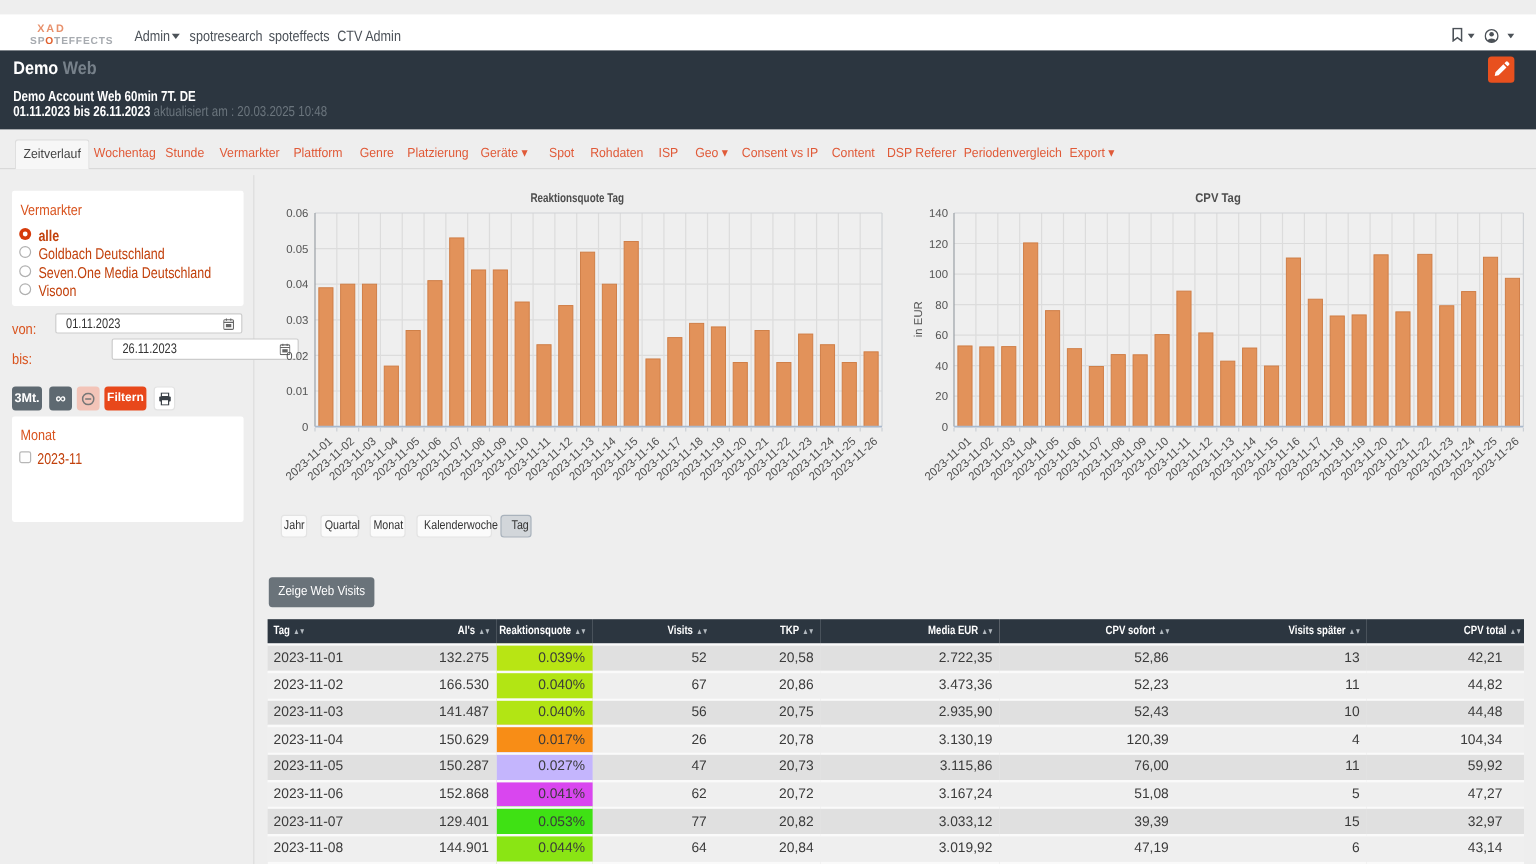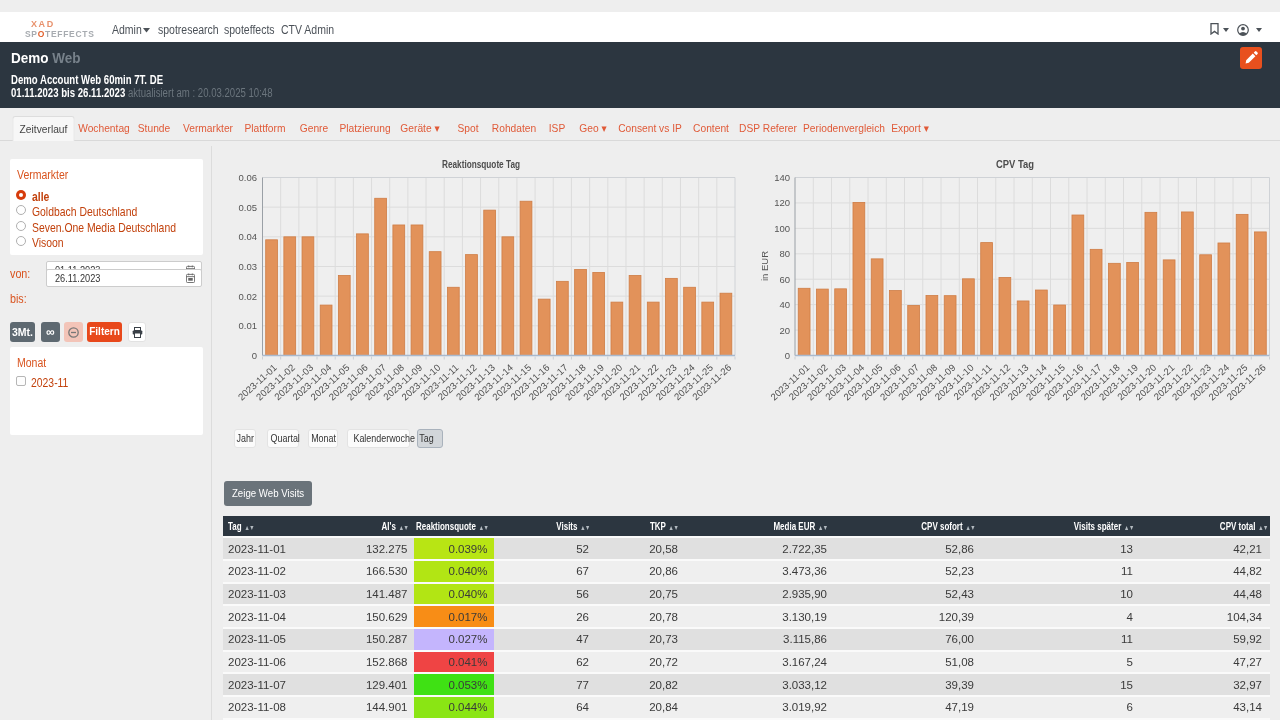--- a/index.html
+++ b/index.html
@@ -55,41 +55,41 @@
 .sbtn { position:absolute; top:322px; height:20px; border-radius:3px; color:#fff;
   font-size:10.5px; font-weight:bold; text-align:center; line-height:20px; }
 .chk { position:absolute; left:5.5px; top:29.5px; width:10px; height:10px;
   border:1.5px solid #b6b6b6; border-radius:2px; background:#fdfdfd; }
 #vline { position:absolute; left:211px; top:146px; width:1px; height:574px; background:#dcdcdc; }
 
 #chartsvg { position:absolute; left:223px; top:155px; }
 
 .pbtn { position:absolute; top:429px; height:18.6px; background:#fbfbfb;
   border:1px solid #e3e3e3; border-radius:3px; font-size:10.5px; color:#333;
-  text-align:left; line-height:17px; }
+  text-align:right; line-height:17px; }
 .pbtn.sel { background:#d2d6da; border-color:#a9b2bc; }
 .pbtn span { display:inline-block; transform:scaleX(.85); transform-origin:center center; }
 #zeige { position:absolute; left:223.5px; top:481px; width:88.5px; height:24.5px;
   background:#6a737a; border-radius:3px; color:#fff; font-size:11px;
   text-align:center; line-height:24.5px; }
 #zeige span { display:inline-block; transform:scaleX(.88); transform-origin:center center; }
 
 #tbl { position:absolute; left:223px; top:516px; width:1047px; border-collapse:separate;
   border-spacing:0; table-layout:fixed; font-size:11.5px; color:#3a3a3a; }
 #tbl th { background:#2c3640; color:#fff; font-size:10px; font-weight:bold;
   height:20.3px; box-sizing:border-box; position:relative; }
 
 #tbl td { height:22.7px; box-sizing:border-box; text-align:right; padding:0 6px 0 0;
   border-top:2px solid #fafafa; white-space:nowrap; overflow:hidden; }
 #tbl td.l { text-align:left; padding:0 0 0 5px; }
 #tbl tr.odd td { background:#e0e0e0; }
 #tbl tr.even td { background:#efefef; }
 #tbl tr.odd td[style], #tbl tr.even td[style] { }
 #tbl th:last-child .hx { right:3px; }
-#tbl td:last-child { padding-right:8px; }
+#tbl td:last-child { padding-right:18px; }
 .sa { font-size:8px; color:#b3bac0; font-weight:normal; margin-left:2px; }
 .hx { position:absolute; right:6px; top:50%; white-space:nowrap;
   transform:translateY(-50%) scaleX(.8); transform-origin:right center; }
 .hl { right:auto; left:5px; transform:translateY(-50%) scaleX(.8); transform-origin:left center; }
 </style></head>
 <body>
 <div id="nav">
   <div id="logo1">XAD</div>
   <div id="logo2">SP<span class="o">O</span>TEFFECTS</div>
   <div class="lnk" style="left:112px;">Admin</div>
@@ -153,21 +153,21 @@
 <div class="dinput" style="top:260.5px;"><span class="dtx">01.11.2023</span>
   <svg class="cal" viewBox="0 0 10 11">
       <rect x="0.5" y="1.5" width="9" height="9" rx="1" fill="none" stroke="#666" stroke-width="1"></rect>
       <line x1="0.5" y1="4" x2="9.5" y2="4" stroke="#666" stroke-width="1"></line>
       <line x1="3" y1="0.5" x2="3" y2="2.5" stroke="#666" stroke-width="1"></line>
       <line x1="7" y1="0.5" x2="7" y2="2.5" stroke="#666" stroke-width="1"></line>
       <rect x="2.5" y="5.5" width="5" height="3" fill="#666"></rect>
     </svg>
 </div>
 <div class="flab" style="top:292px;">bis:</div>
-<div class="dinput" style="top:269px;"><span class="dtx">26.11.2023</span>
+<div class="dinput" style="top:282px;margin-left:47px;"><span class="dtx">26.11.2023</span>
   <svg class="cal" viewBox="0 0 10 11">
       <rect x="0.5" y="1.5" width="9" height="9" rx="1" fill="none" stroke="#666" stroke-width="1"></rect>
       <line x1="0.5" y1="4" x2="9.5" y2="4" stroke="#666" stroke-width="1"></line>
       <line x1="3" y1="0.5" x2="3" y2="2.5" stroke="#666" stroke-width="1"></line>
       <line x1="7" y1="0.5" x2="7" y2="2.5" stroke="#666" stroke-width="1"></line>
       <rect x="2.5" y="5.5" width="5" height="3" fill="#666"></rect>
     </svg>
 </div>
 <div class="sbtn" style="left:10px;width:25px;background:#5e6971;">3Mt.</div>
 <div class="sbtn" style="left:41px;width:19px;background:#5e6971;font-size:12px;">∞</div>
@@ -540,21 +540,21 @@
         <td>47</td>
         <td>20,73</td>
         <td>3.115,86</td>
         <td>76,00</td>
         <td>11</td>
         <td>59,92</td>
       </tr>
 <tr class="even">
         <td class="l">2023-11-06</td>
         <td>152.868</td>
-        <td style="background:#ef4444">0.041%</td>
+        <td style="background:#d946ef">0.041%</td>
         <td>62</td>
         <td>20,72</td>
         <td>3.167,24</td>
         <td>51,08</td>
         <td>5</td>
         <td>47,27</td>
       </tr>
 <tr class="odd">
         <td class="l">2023-11-07</td>
         <td>129.401</td>

